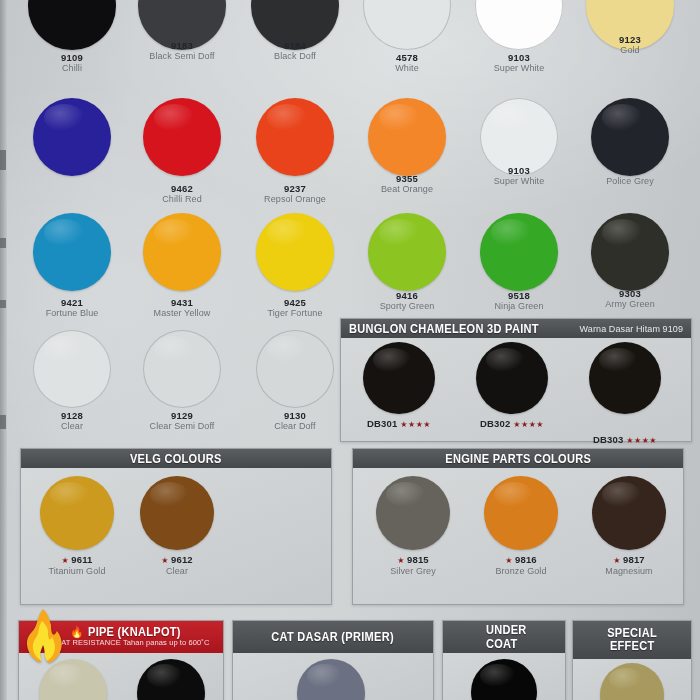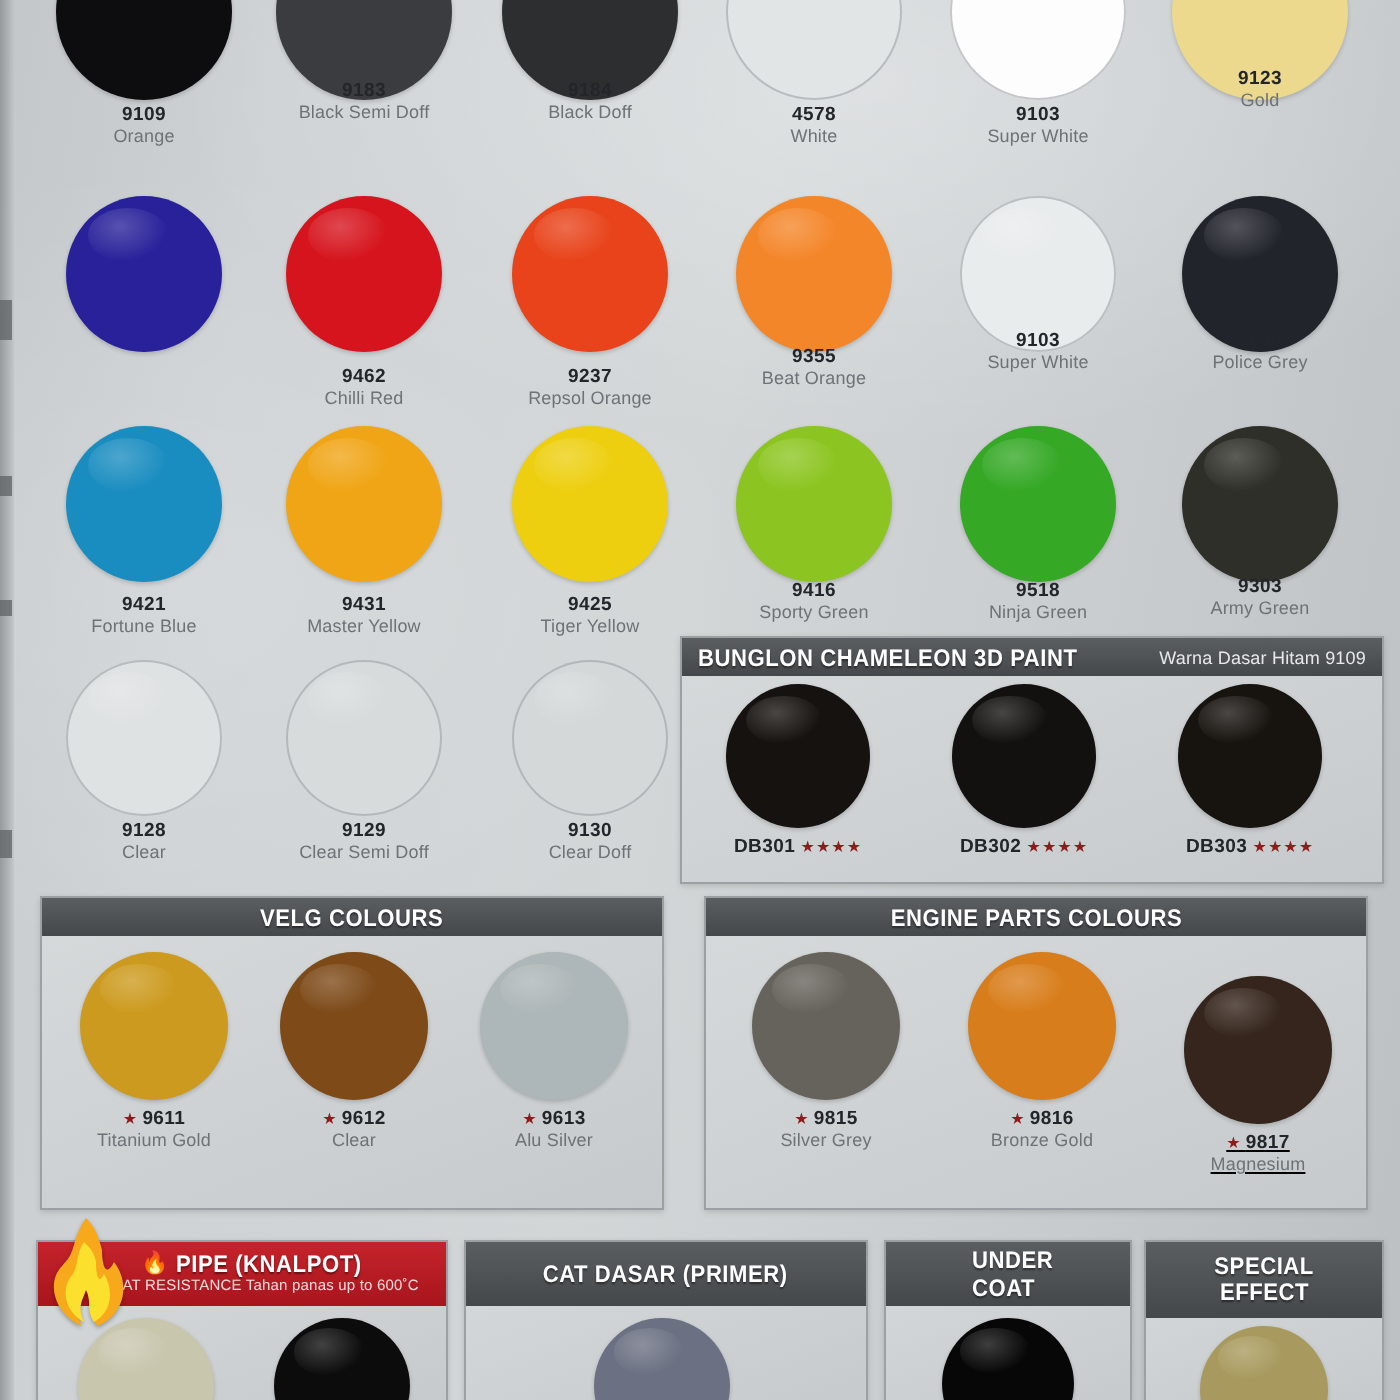--- a/index.html
+++ b/index.html
@@ -99,21 +99,21 @@
 <div class="nick" style="top:238px;height:10px;"></div>
 <div class="nick" style="top:300px;height:8px;"></div>
 <div class="nick" style="top:415px;height:14px;"></div>
 
 <div class="grid-main" id="grid-main">
     <div class="cell" style="left: 20px; top: -38px; width: 104px;">
       <div class="dot sheen" style="width: 88px; height: 88px; background: rgb(13, 13, 15);"></div>
     </div>
     <div class="cell" style="left: 20px; top: 52px; width: 104px;">
       <div class="code">9109</div>
-      <div class="nm">Orange</div>
+      <div class="nm">Chilli</div>
     </div>
     <div class="cell" style="left: 130px; top: -38px; width: 104px;">
       <div class="dot sheen" style="width: 88px; height: 88px; background: rgb(58, 60, 63);"></div>
     </div>
     <div class="cell" style="left: 130px; top: 40px; width: 104px;">
       <div class="code">9183</div>
       <div class="nm">Black Semi Doff</div>
     </div>
     <div class="cell" style="left: 243px; top: -38px; width: 104px;">
       <div class="dot sheen" style="width: 88px; height: 88px; background: rgb(44, 46, 48);"></div>
@@ -197,21 +197,21 @@
     </div>
     <div class="cell" style="left: 130px; top: 297px; width: 104px;">
       <div class="code">9431</div>
       <div class="nm">Master Yellow</div>
     </div>
     <div class="cell" style="left: 243px; top: 213px; width: 104px;">
       <div class="dot sheen" style="width: 78px; height: 78px; background: rgb(237, 207, 16);"></div>
     </div>
     <div class="cell" style="left: 243px; top: 297px; width: 104px;">
       <div class="code">9425</div>
-      <div class="nm">Tiger Yellow</div>
+      <div class="nm">Tiger Fortune</div>
     </div>
     <div class="cell" style="left: 355px; top: 213px; width: 104px;">
       <div class="dot sheen" style="width: 78px; height: 78px; background: rgb(140, 197, 33);"></div>
     </div>
     <div class="cell" style="left: 355px; top: 290px; width: 104px;">
       <div class="code">9416</div>
       <div class="nm">Sporty Green</div>
     </div>
     <div class="cell" style="left: 467px; top: 213px; width: 104px;">
       <div class="dot sheen" style="width: 78px; height: 78px; background: rgb(53, 168, 38);"></div>
@@ -259,64 +259,59 @@
       <div class="cell" style="left: 6px; top: 4px; width: 104px;">
         <div class="dot sheen" style="width: 72px; height: 72px; background: rgb(22, 18, 15);"></div>
         <div class="code" style="margin-top: 4px;">DB301<span class="stars"> ★★★★</span></div>
       </div>
       <div class="cell" style="left: 119px; top: 4px; width: 104px;">
         <div class="dot sheen" style="width: 72px; height: 72px; background: rgb(19, 17, 16);"></div>
         <div class="code" style="margin-top: 4px; text-align: center;">DB302<span class="stars"> ★★★★</span></div>
       </div>
       <div class="cell" style="left: 232px; top: 4px; width: 104px;">
         <div class="dot sheen" style="width: 72px; height: 72px; background: rgb(23, 19, 15);"></div>
-        <div class="code" style="margin-top: 4px;">DB303<span class="stars"> ★★★★</span></div>
+        <div class="code" style="margin-top: 20px;">DB303<span class="stars"> ★★★★</span></div>
       </div>
     </div>
 </div>
 
 <div class="panel" style="left:20px;top:448px;width:310px;height:155px;">
   <div class="bar center">
     <span class="ttl">VELG COLOURS</span>
   </div>
   <div style="position:relative;height:134px;" id="velg-row">
       <div class="cell" style="left: 8px; top: 8px; width: 96px;">
         <div class="dot sheen" style="width: 74px; height: 74px; background: rgb(204, 154, 30);"></div>
         <div class="code" style="margin-top: 4px;"><span class="star1">★ </span>9611</div>
         <div class="nm">Titanium Gold</div>
       </div>
       <div class="cell" style="left: 108px; top: 8px; width: 96px;">
         <div class="dot sheen" style="width: 74px; height: 74px; background: rgb(125, 74, 24);"></div>
         <div class="code" style="margin-top: 4px;"><span class="star1">★ </span>9612</div>
         <div class="nm">Clear</div>
       </div>
-      <div class="cell" style="left: 208px; top: 8px; width: 96px;">
-        <div class="dot sheen" style="width: 74px; height: 74px; background: rgb(173, 182, 184);"></div>
-        <div class="code" style="margin-top: 4px;"><span class="star1">★ </span>9613</div>
-        <div class="nm">Alu Silver</div>
-      </div>
     </div>
 </div>
 
 <div class="panel" style="left:352px;top:448px;width:330px;height:155px;">
   <div class="bar center">
     <span class="ttl">ENGINE PARTS COLOURS</span>
   </div>
   <div style="position:relative;height:134px;" id="eng-row">
       <div class="cell" style="left: 10px; top: 8px; width: 100px;">
         <div class="dot sheen" style="width: 74px; height: 74px; background: rgb(102, 99, 92);"></div>
         <div class="code" style="margin-top: 4px;"><span class="star1">★ </span>9815</div>
         <div class="nm">Silver Grey</div>
       </div>
       <div class="cell" style="left: 118px; top: 8px; width: 100px;">
         <div class="dot sheen" style="width: 74px; height: 74px; background: rgb(216, 125, 27);"></div>
         <div class="code" style="margin-top: 4px;"><span class="star1">★ </span>9816</div>
         <div class="nm">Bronze Gold</div>
       </div>
-      <div class="cell" style="left: 226px; top: 20px; width: 100px; text-decoration: underline;">
+      <div class="cell" style="left: 226px; top: 8px; width: 100px;">
         <div class="dot sheen" style="width: 74px; height: 74px; background: rgb(53, 37, 28);"></div>
         <div class="code" style="margin-top: 4px;"><span class="star1">★ </span>9817</div>
         <div class="nm">Magnesium</div>
       </div>
     </div>
 </div>
 
 <div class="panel" style="left:18px;top:620px;width:204px;height:82px;overflow:visible;">
   <div class="bar red barlbl" style="height:32px;padding-left:26px;position:relative;">
     <div style="display:flex;align-items:center;">

